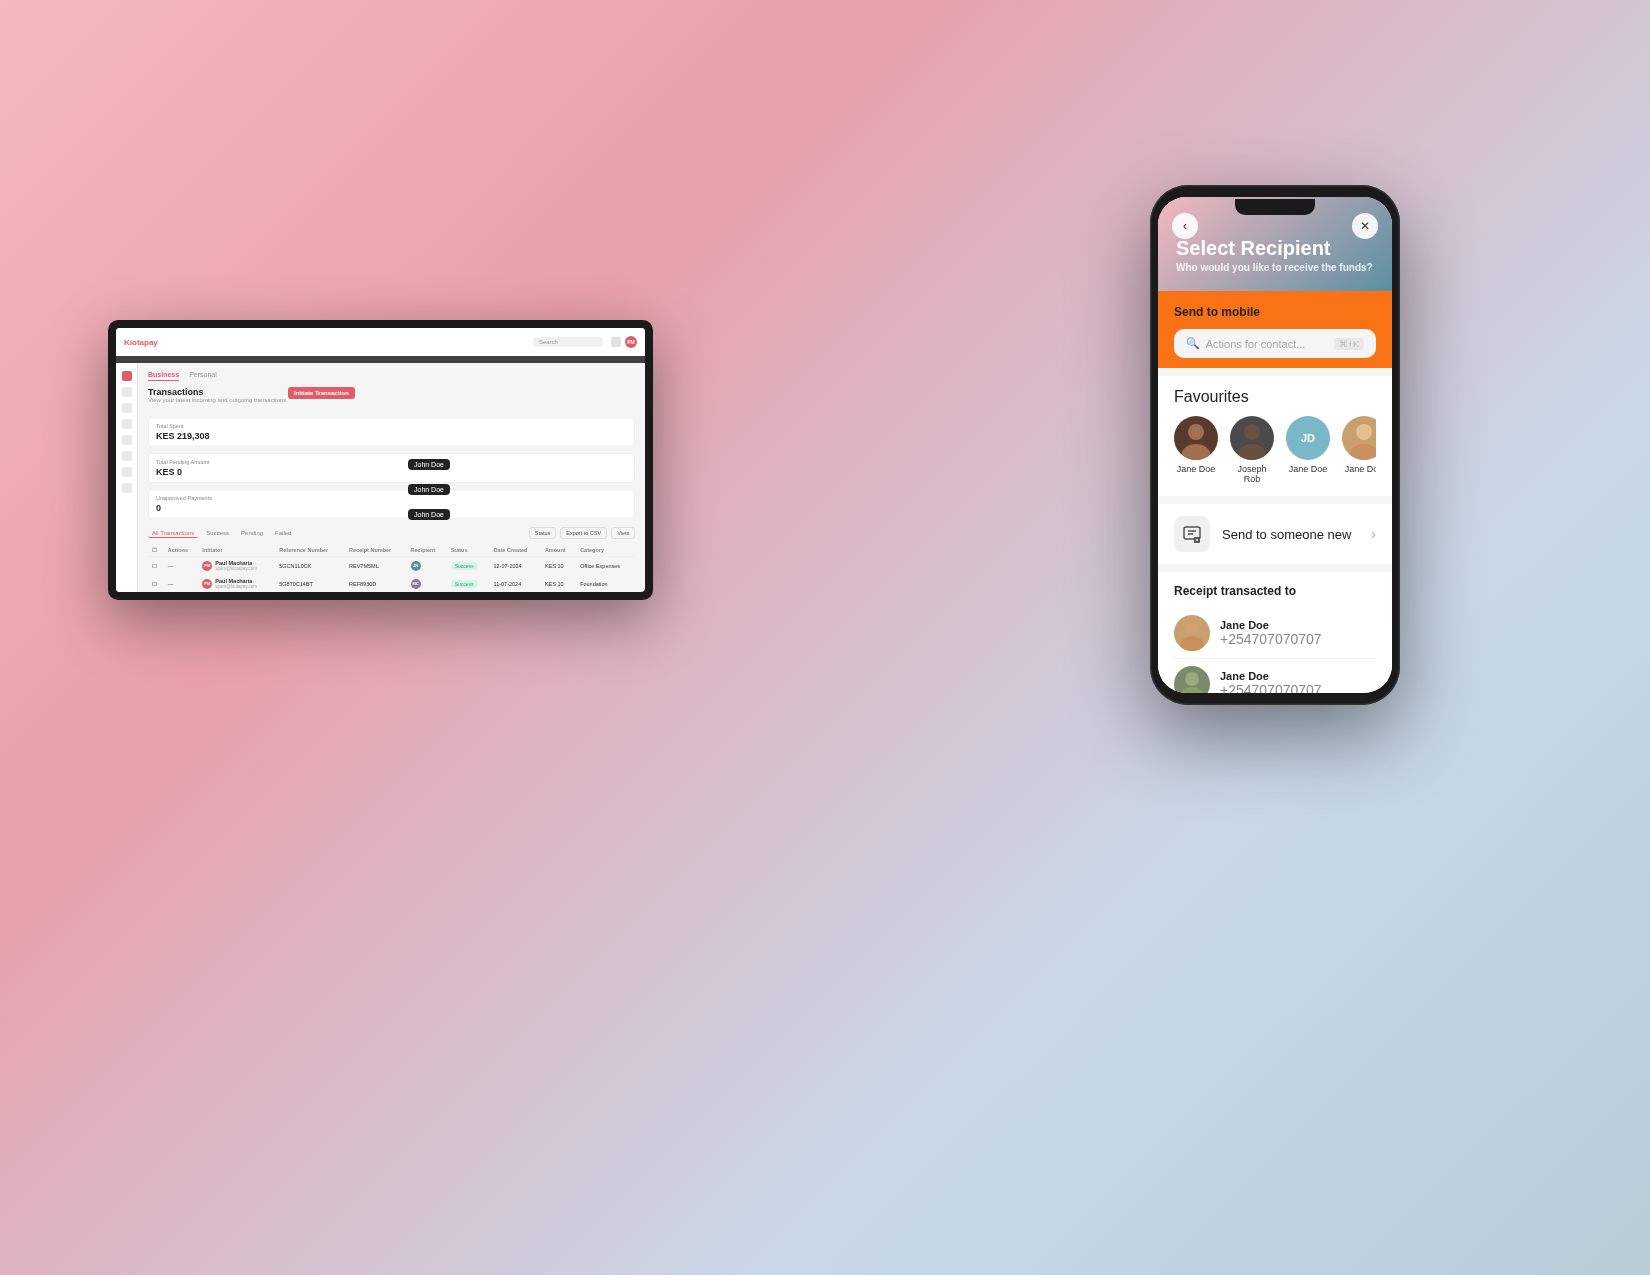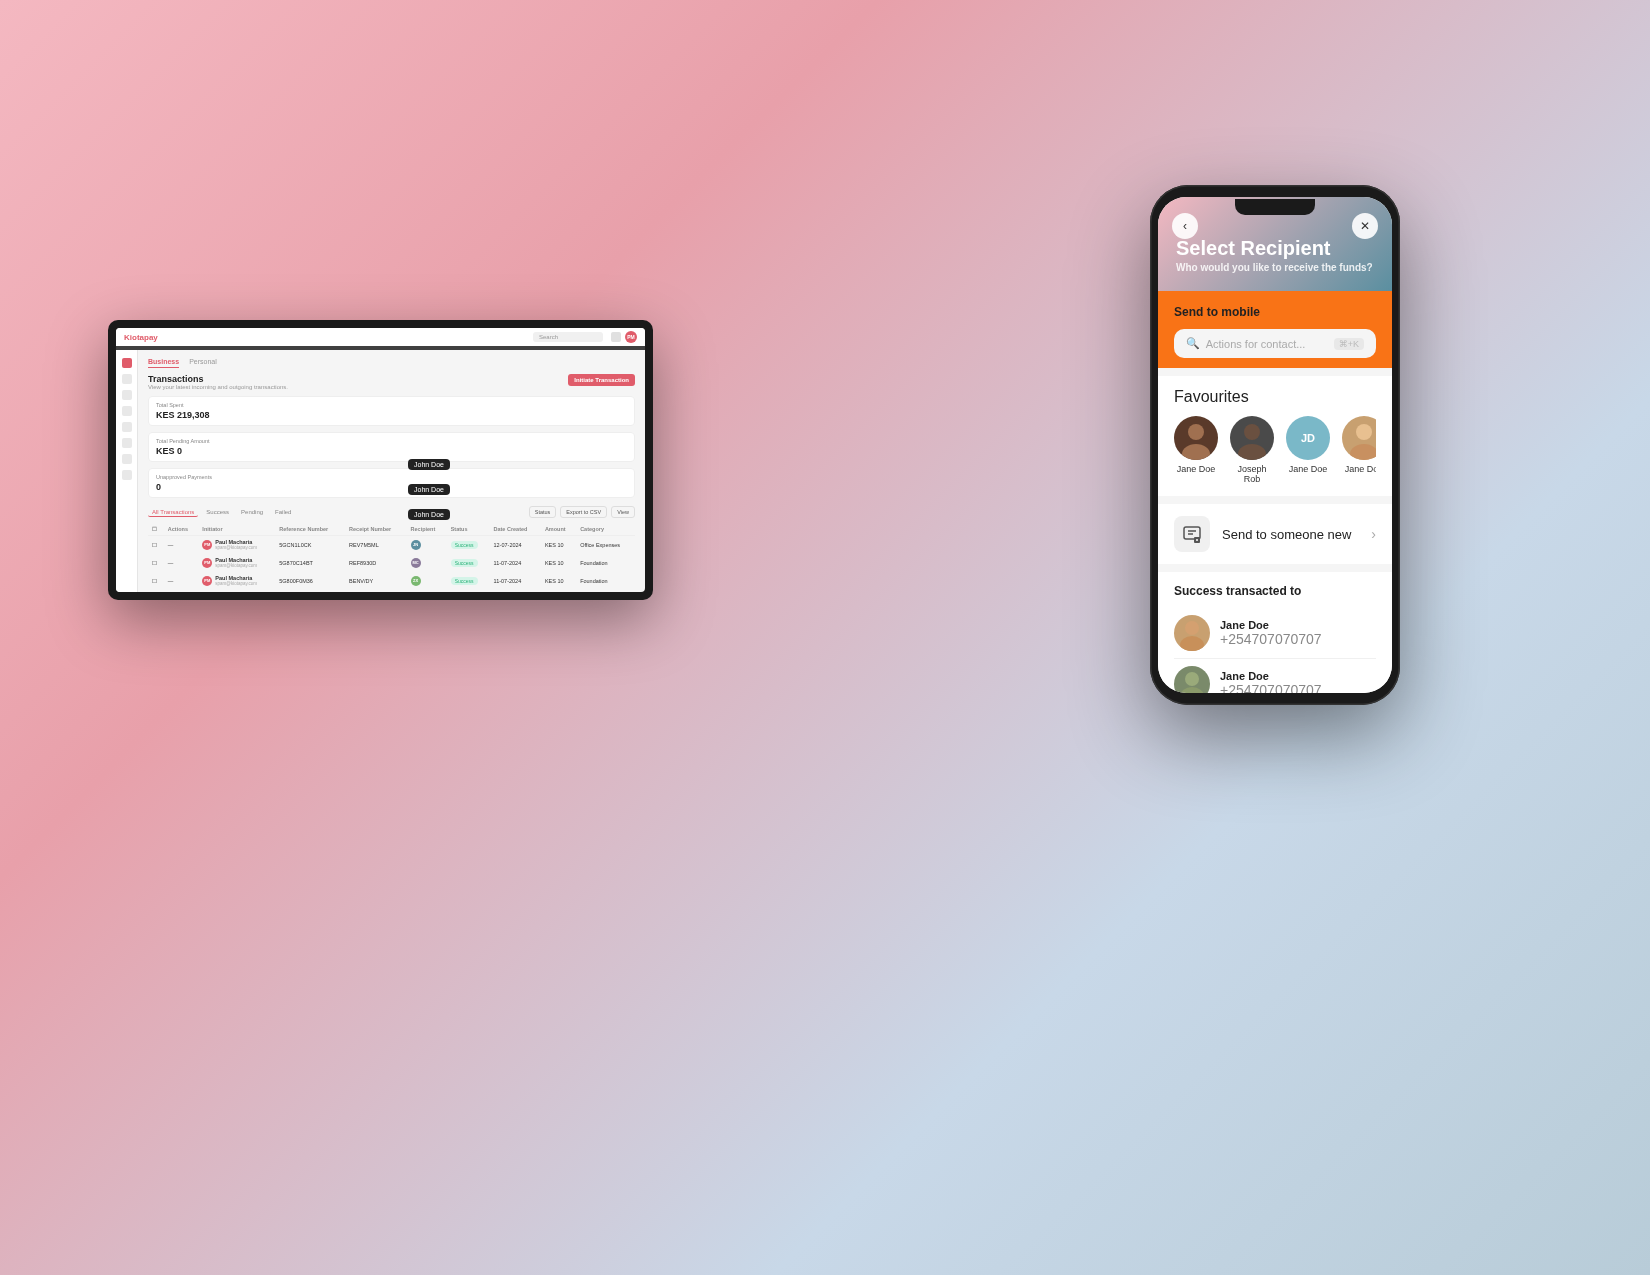--- a/index.html
+++ b/index.html
@@ -33,25 +33,25 @@
       background: #f5f5f5;
       border-radius: 4px;
       overflow: hidden;
       display: flex;
       flex-direction: column;
     }
 
     
     .desktop-topbar {
       background: #fff;
-      height: 22px;
+      height: 35px;
       display: flex;
       align-items: center;
       padding: 0 8px;
-      border-bottom: 4px solid #404040;
+      border-bottom: 7px solid #404040;
       gap: 8px;
     }
     .desktop-logo {
       font-size: 8px;
       font-weight: 700;
       color: #e05c6a;
     }
     .desktop-search {
       margin-left: auto;
       background: #f0f0f0;
@@ -130,23 +130,23 @@
     }
     .tab-item.active {
       color: #e05c6a;
       border-bottom: 1.5px solid #e05c6a;
       font-weight: 600;
     }
 
     
     .transactions-header {
       display: flex;
-      justify-content: space-between;
+      justify-content: flex-start;
       align-items: flex-start;
-      margin-bottom: 6px;
+      margin-bottom: 14px;
     }
     .transactions-title {
       font-size: 9px;
       font-weight: 700;
       color: #222;
     }
     .transactions-subtitle {
       font-size: 6px;
       color: #999;
     }
@@ -771,21 +771,21 @@
             <line x1="6" y1="10" x2="11" y2="10" stroke="#555" stroke-width="1.5"></line>
             <rect x="12" y="13" width="6" height="6" rx="1" fill="#555"></rect>
             <circle cx="15" cy="16" r="1" fill="#fff"></circle>
           </svg>
         </div>
         <span class="send-new-text">Send to someone new</span>
         <span class="send-new-arrow">›</span>
       </div>
 
       <div class="recent-section">
-        <div class="recent-title">Success transacted to</div>
+        <div class="recent-title">Receipt transacted to</div>
         <div class="recent-item">
           <div class="recent-avatar face-medium">
             <svg width="36" height="36" viewBox="0 0 36 36">
               <circle cx="18" cy="13" r="7" fill="#d4a070"></circle>
               <ellipse cx="18" cy="30" rx="12" ry="9" fill="#c8905a"></ellipse>
             </svg>
           </div>
           <div class="recent-info">
             <div class="recent-name">Jane Doe</div>
             <div class="recent-phone">+254707070707</div>

